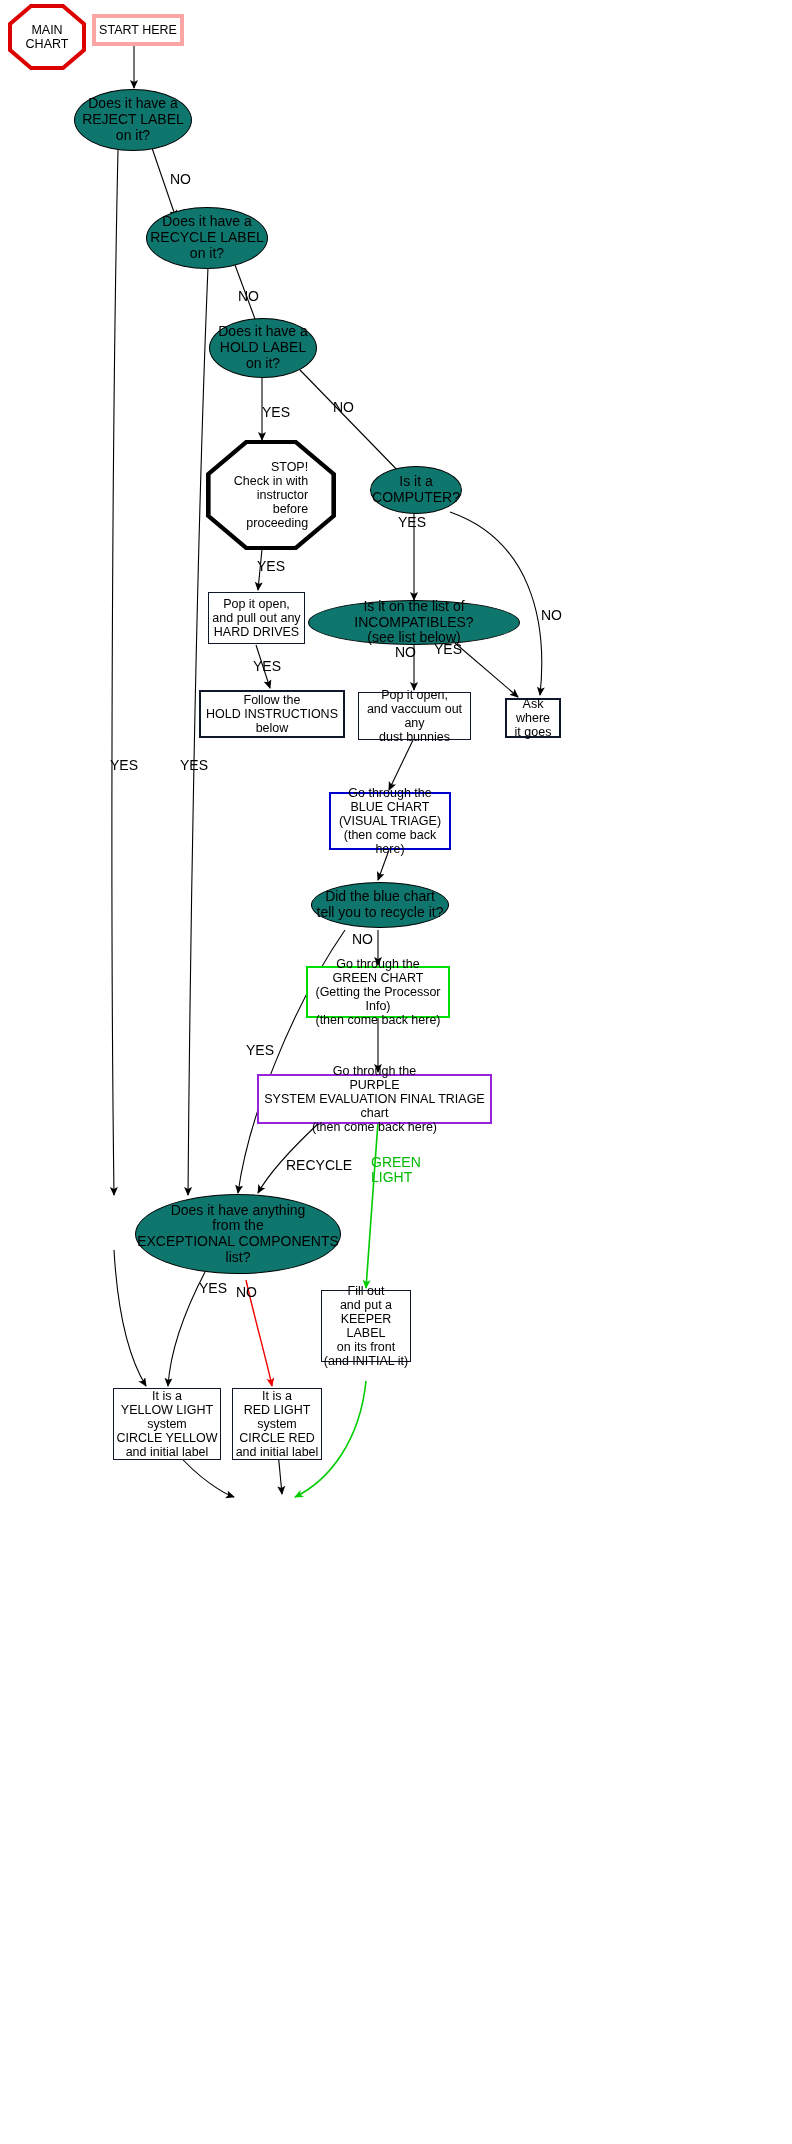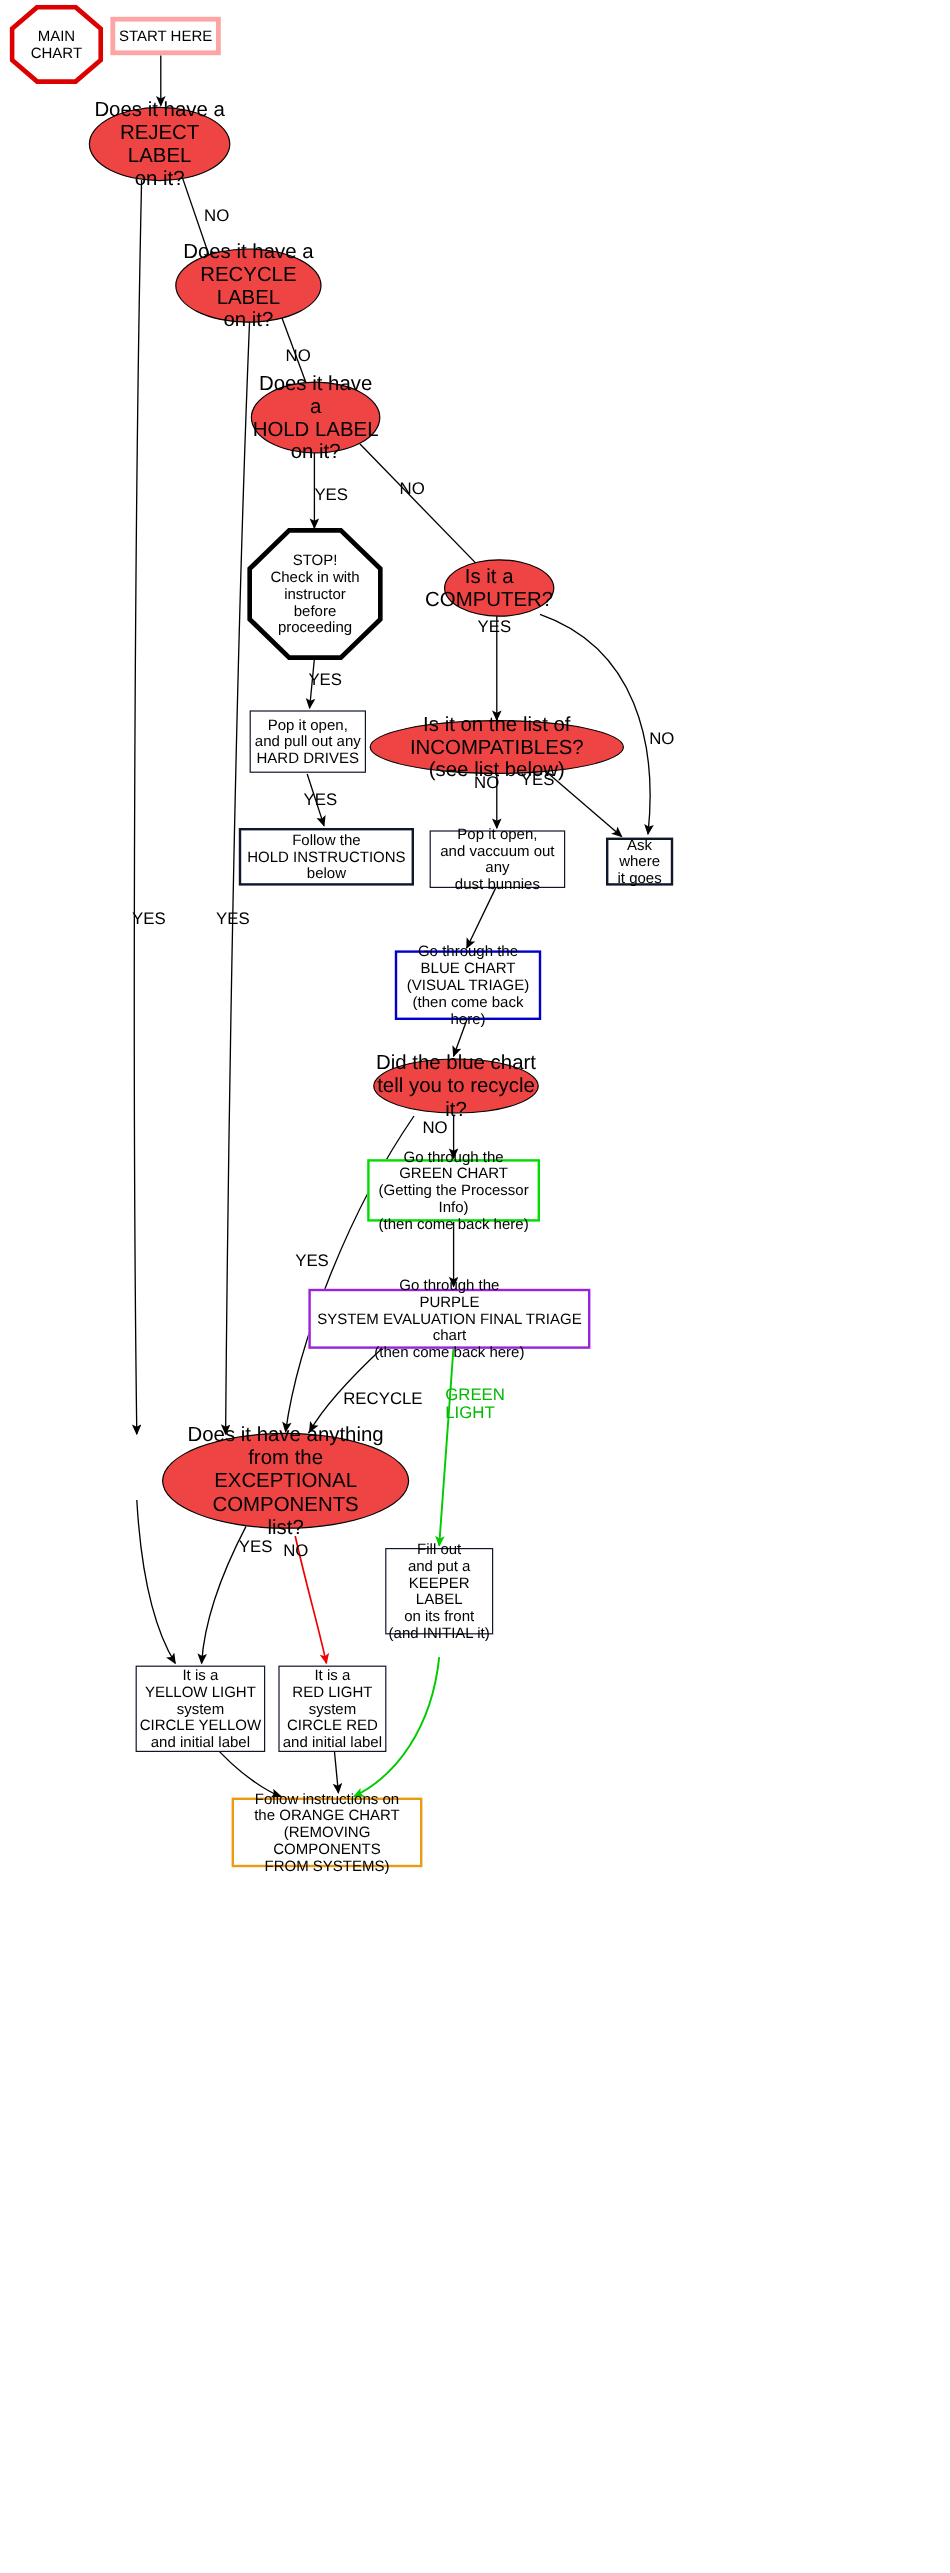--- a/index.html
+++ b/index.html
@@ -37,23 +37,22 @@
     white-space: pre;
   }
   .node-text {
     display: block;
     white-space: pre-line;
   }
   
   .n-ellipse {
     border: 1px solid #000000;
     border-radius: 50%;
-    background: #ef4444;
-    font-size: 17px;
-    justify-content: flex-end;
+    background: #0f766e;
+    font-size: 14px;
   }
   
   .n-box {
     border: 1px solid #0f172a;
     background: #ffffff;
     font-size: 12.5px;
   }
   .n-box.thick {
     border-width: 2.5px;
   }
@@ -204,21 +203,21 @@
 RECYCLE LABEL
 on it?</span>
   </div>
 
   <div class="node n-ellipse" style="left:209px; top:318px; width:108px; height:60px;">
     <span class="node-text">Does it have a
 HOLD LABEL
 on it?</span>
   </div>
 
-  <div class="node n-octagon" style="left:206px; top:440px; width:113px; height:110px;">
+  <div class="node n-octagon" style="left:206px; top:440px; width:130px; height:110px;text-align:right;">
     <svg class="oct-shape" viewBox="0 0 113 110" preserveAspectRatio="none">
       <polygon points="35,2 78,2 111,34 111,76 78,108 35,108 2,76 2,34" fill="#ffffff" stroke="#000000" stroke-width="4"></polygon>
     </svg>
     <span class="node-text">STOP!
 Check in with
 instructor
 before
 proceeding</span>
   </div>
 
@@ -305,26 +304,20 @@
   </div>
 
   <div class="node n-box" style="left:232px; top:1388px; width:90px; height:72px;">
     <span class="node-text">It is a
 RED LIGHT
 system
 CIRCLE RED
 and initial label</span>
   </div>
 
-  <div class="node n-box orange" style="left:193px; top:1498px; width:159px; height:58px;">
-    <span class="node-text">Follow instructions on
-the ORANGE CHART
-(REMOVING COMPONENTS
-FROM SYSTEMS)</span>
-  </div>
 
   <div class="edge-label" style="left:170px; top:172px;">NO</div>
   <div class="edge-label" style="left:110px; top:758px;">YES</div>
   <div class="edge-label" style="left:238px; top:289px;">NO</div>
   <div class="edge-label" style="left:180px; top:758px;">YES</div>
   <div class="edge-label" style="left:262px; top:405px;">YES</div>
   <div class="edge-label" style="left:333px; top:400px;">NO</div>
   <div class="edge-label" style="left:257px; top:559px;">YES</div>
   <div class="edge-label" style="left:253px; top:659px;">YES</div>
   <div class="edge-label" style="left:398px; top:515px;">YES</div>

